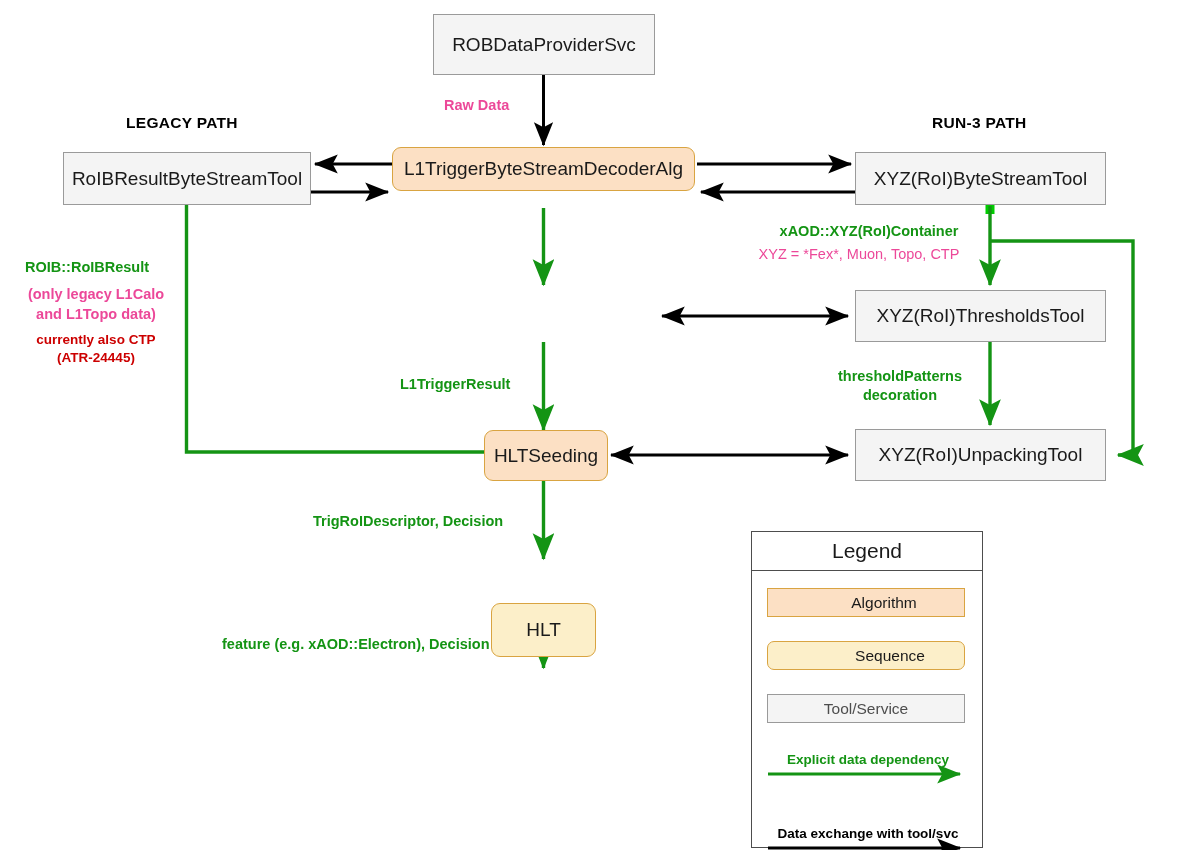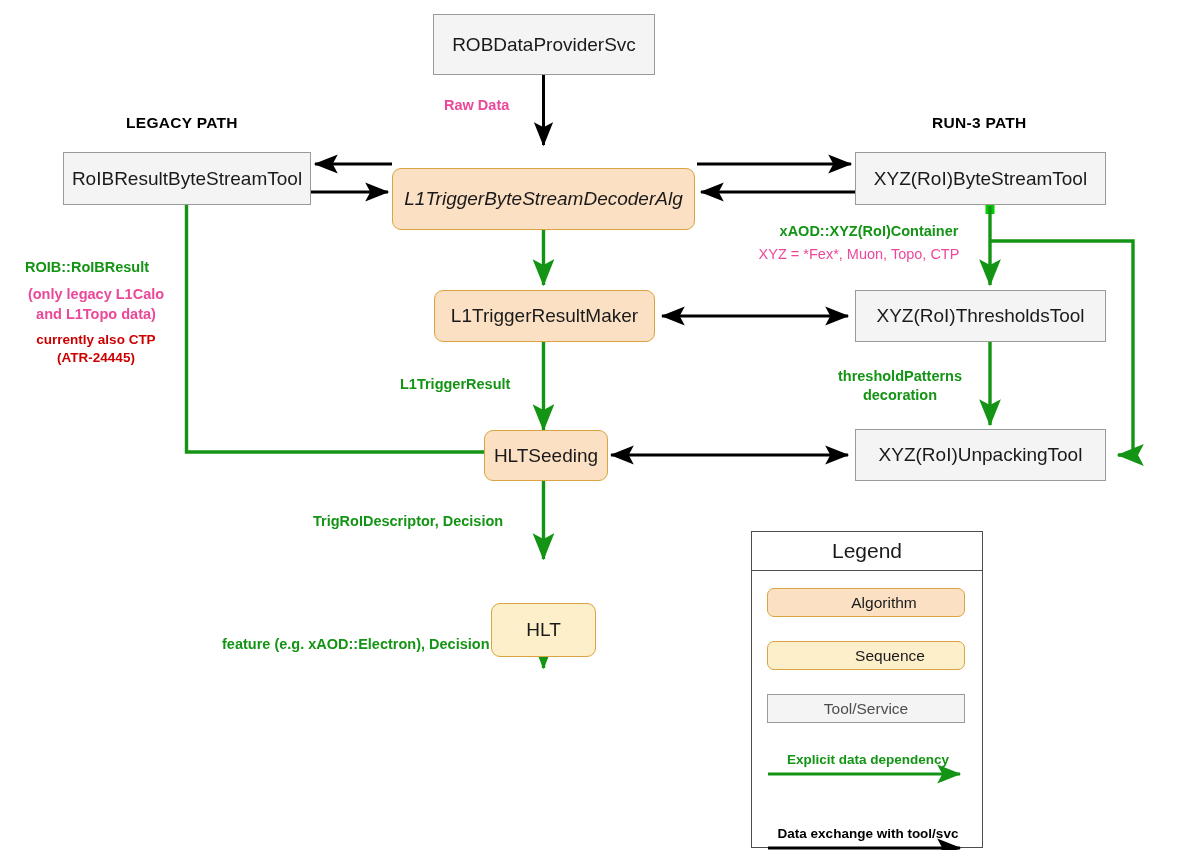--- a/index.html
+++ b/index.html
@@ -104,21 +104,21 @@
     left: 15px;
     width: 198px;
     height: 29px;
     display: flex;
     align-items: center;
     justify-content: center;
     box-sizing: border-box;
     font-size: 15.5px;
     color: #1a1a1a;
   }
-  .legend-swatch.algorithm { background: #fce0c4; border: 1.4px solid #d9a441; border-radius: 7px; top: 17px; padding-left: 36px; }
+  .legend-swatch.algorithm { background: #fce0c4; border: 1.4px solid #d9a441; border-radius: 0; top: 17px; padding-left: 36px; }
   .legend-swatch.sequence  { background: #fcefc9; border: 1.4px solid #d9a441; border-radius: 7px; top: 70px; padding-left: 48px; }
   .legend-swatch.toolsvc   { background: #f4f4f4; border: 1.4px solid #9a9a9a; border-radius: 0; top: 123px; color: #4d4d4d; }
   .legend-arrow-label {
     position: absolute;
     left: 0;
     width: 232px;
     text-align: center;
     font-size: 13.5px;
     font-weight: bold;
     box-sizing: border-box;
@@ -181,25 +181,24 @@
     <line x1="543.5" y1="618" x2="543.5" y2="668" stroke="#149414" stroke-width="3.4" marker-end="url(#ah-green)"></line>
   </svg>
 
   <div class="path-title" style="left:126px; top:114px;">LEGACY PATH</div>
   <div class="path-title" style="left:932px; top:114px;">RUN-3 PATH</div>
 
   <div class="node tool" style="left:433px; top:14px; width:222px; height:61px;">ROBDataProviderSvc</div>
 
   <div class="node tool" style="left:63px; top:152px; width:248px; height:53px;">RoIBResultByteStreamTool</div>
 
-  <div class="node algorithm" style="left:392px; top:168px; width:303px; height:62px;font-style:italic;">L1TriggerByteStreamDecoderAlg</div>
+  <div class="node algorithm" style="left:392px; top:147px; width:303px; height:44px;">L1TriggerByteStreamDecoderAlg</div>
 
   <div class="node tool" style="left:855px; top:152px; width:251px; height:53px;">XYZ(RoI)ByteStreamTool</div>
 
-  <div class="node algorithm" style="left:434px; top:290px; width:221px; height:52px;">L1TriggerResultMaker</div>
 
   <div class="node tool" style="left:855px; top:290px; width:251px; height:52px;">XYZ(RoI)ThresholdsTool</div>
 
   <div class="node algorithm" style="left:484px; top:430px; width:124px; height:51px;">HLTSeeding</div>
 
   <div class="node tool" style="left:855px; top:429px; width:251px; height:52px;">XYZ(RoI)UnpackingTool</div>
 
   <div class="node sequence" style="left:491px; top:564px; width:105px; height:54px;margin-top:39px;">HLT</div>
 
   <div class="edge-label black" style="left:444px; top:96px;">Raw Data</div>

